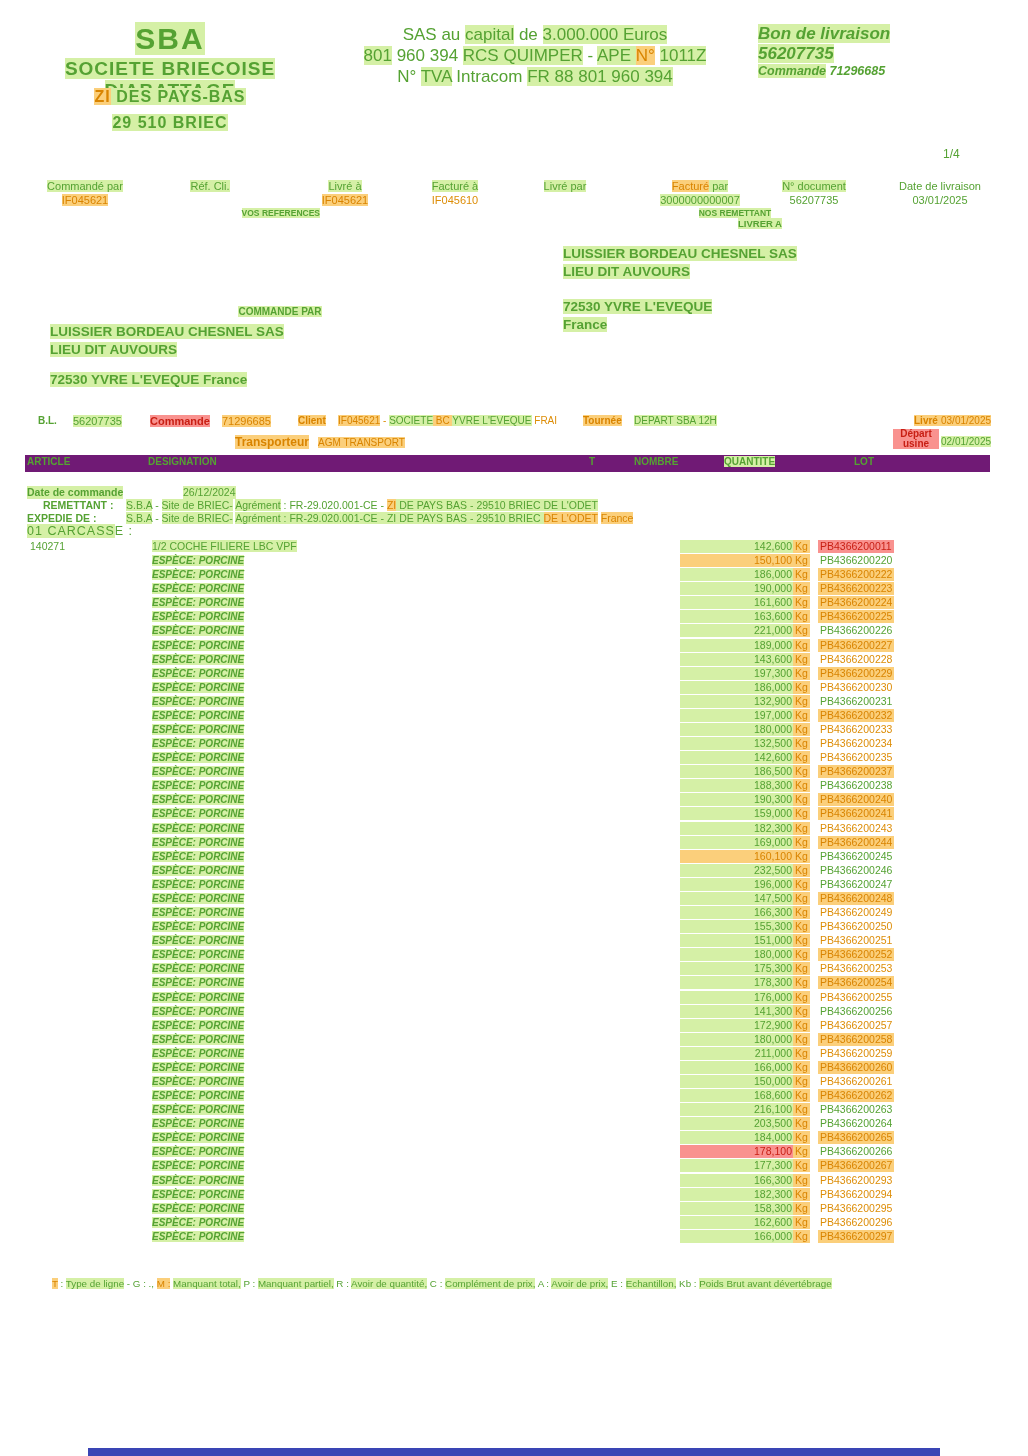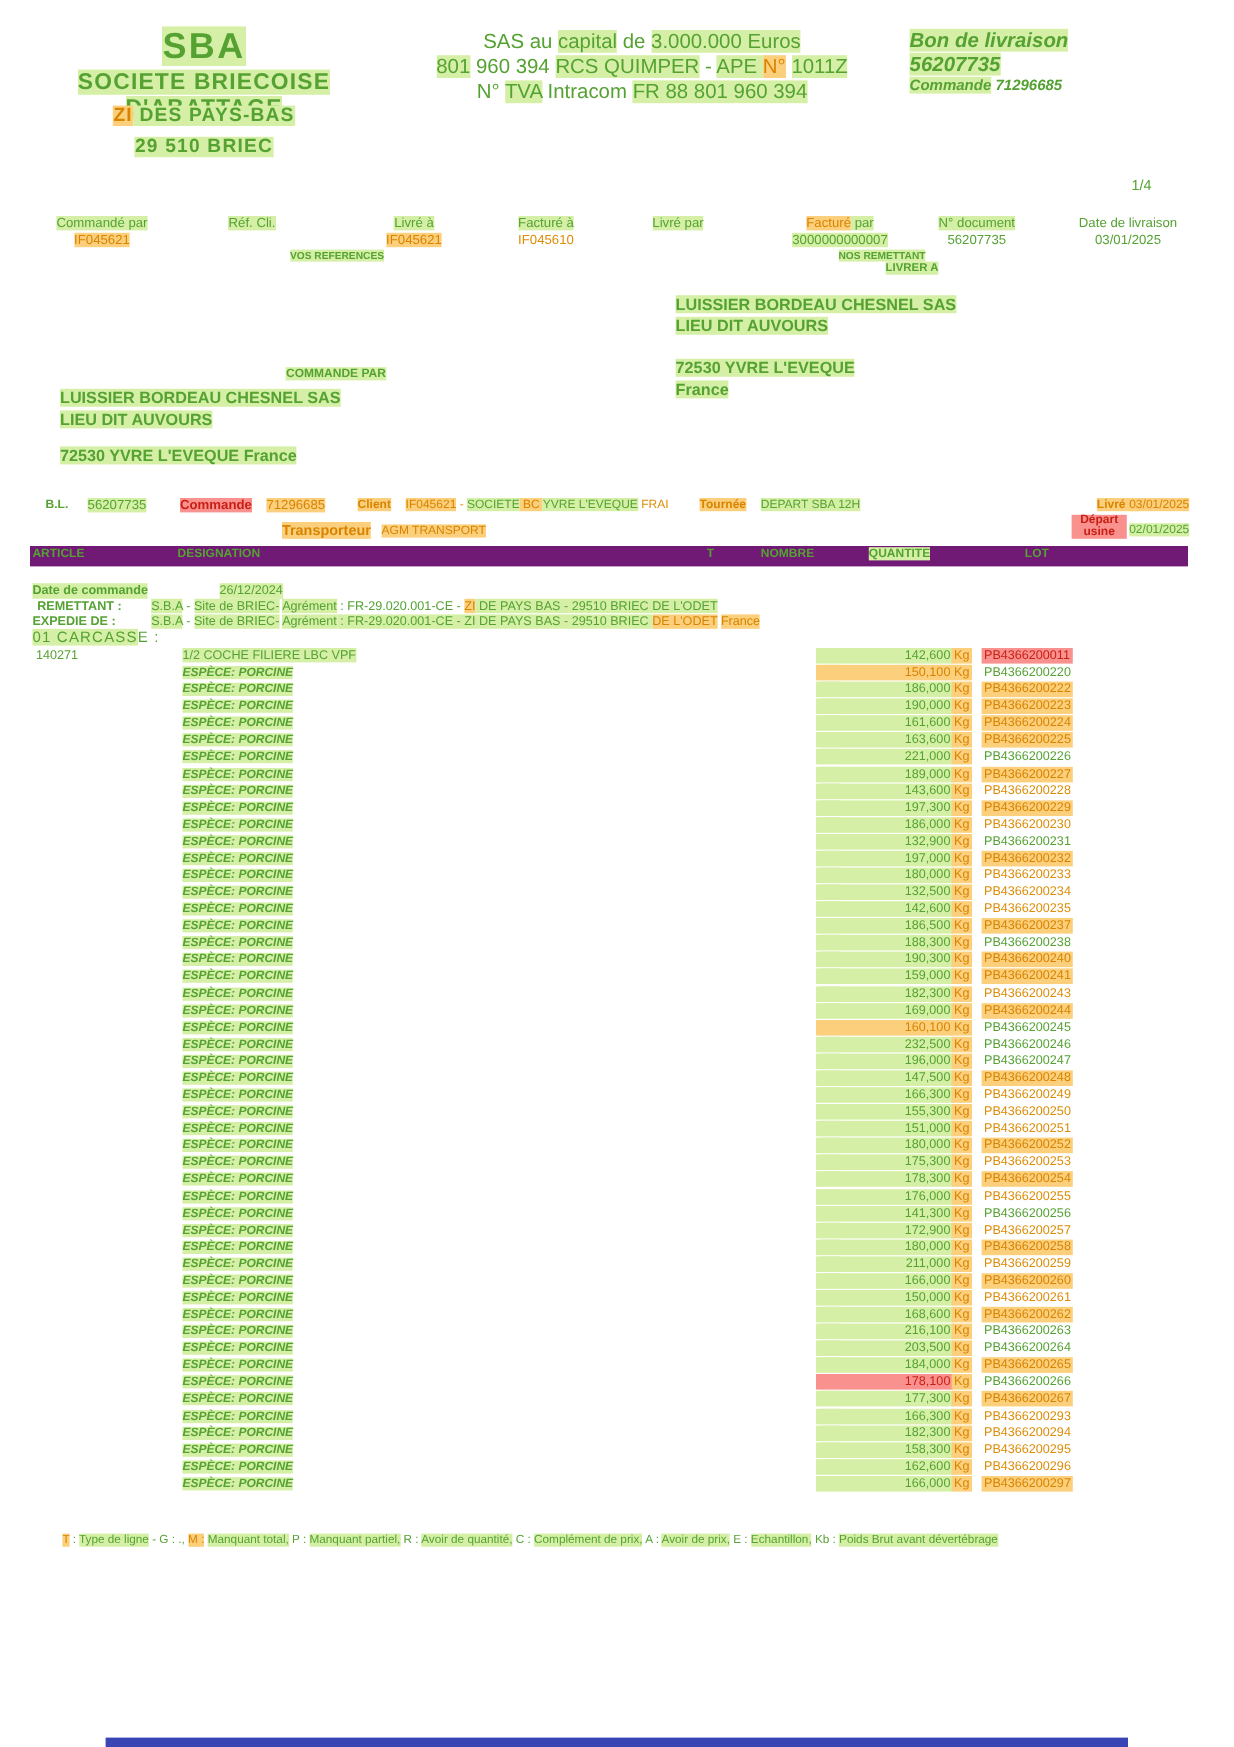--- a/index.html
+++ b/index.html
@@ -154,21 +154,21 @@
     <span style="left:609px;">NOMBRE</span>
     <span class="hl" style="left:699px;">QUANTITE</span>
     <span style="left:813px;margin-left:16px;">LOT</span>
   </div>
 
   <div class="abs inf" style="left:25px;top:486px;">
     <span class="b hl" style="position:absolute;left:2px;white-space:nowrap;">Date de commande</span>
     <span class="hl" style="position:absolute;left:158px;white-space:nowrap;">26/12/2024</span>
   </div>
   <div class="abs inf" style="left:25px;top:499px;">
-    <span class="b" style="position:absolute;left:6px;white-space:nowrap;">REMETTANT :</span>
+    <span class="b" style="position:absolute;left:18px;white-space:nowrap;">REMETTANT :</span>
     <span style="position:absolute;left:101px;white-space:nowrap;"><span class="hl">S.B.A</span><span class="g"> - </span><span class="hl">Site de BRIEC-</span><span class="g"> </span><span class="hl">Agrément</span><span class="g"> : FR-29.020.001-CE - </span><span class="ohl">ZI</span><span class="hl"> DE PAYS BAS - 29510 BRIEC DE L'ODET</span></span>
   </div>
   <div class="abs inf" style="left:25px;top:512px;">
     <span class="b" style="position:absolute;left:2px;white-space:nowrap;">EXPEDIE DE :</span>
     <span style="position:absolute;left:101px;white-space:nowrap;"><span class="hl">S.B.A</span><span class="g"> - </span><span class="hl">Site de BRIEC-</span><span class="g"> </span><span class="hl">Agrément</span><span class="hl"> : FR-29.020.001-CE - ZI DE PAYS BAS - 29510 BRIEC </span><span class="ohl">DE L'ODET</span><span class="g">      </span><span class="ohl">France</span></span>
   </div>
   <div class="abs" style="left:27px;top:524px;font-size:12.5px;letter-spacing:1px;"><span class="hl">01 CARCASS</span><span class="g">E :</span></div>
 
   <div id="tbody">
     <div class="trow">

